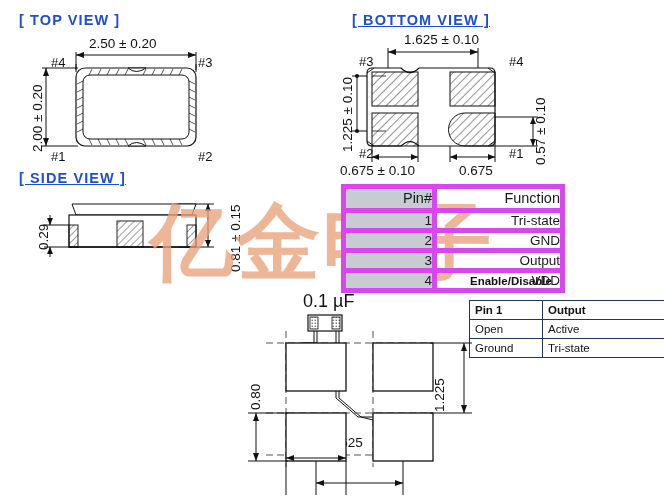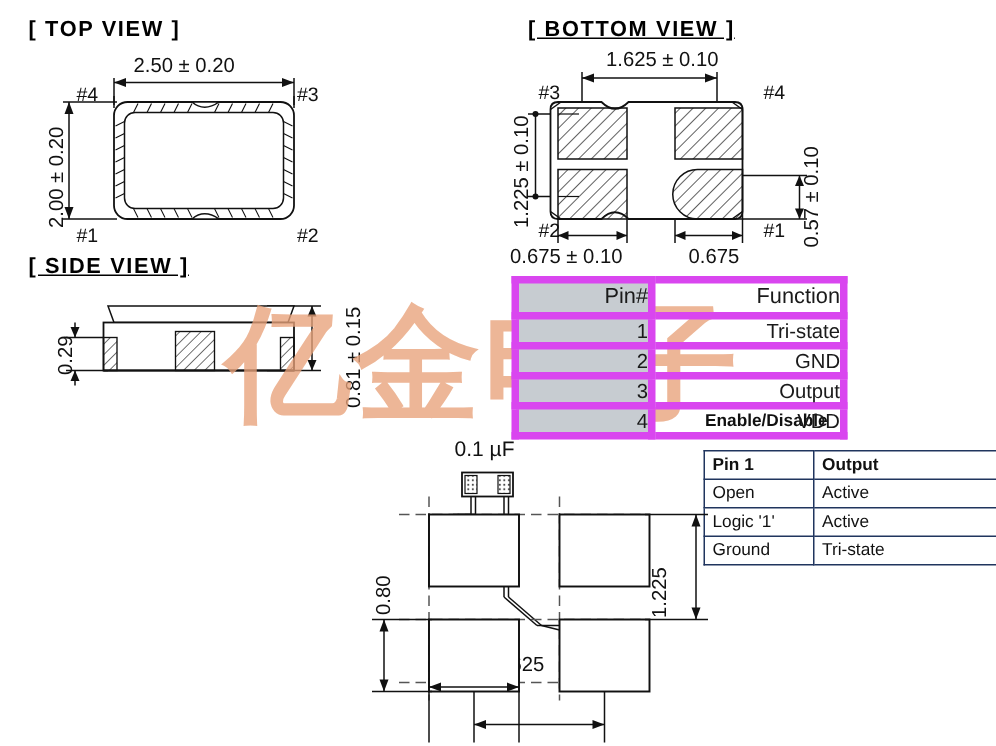--- a/index.html
+++ b/index.html
@@ -12,21 +12,21 @@
     color:#1a1a1a;
   }
   #stage{position:absolute;left:0;top:0;width:664px;height:497px;}
   .abs{position:absolute;}
 
   
   .view-title{
     font-size:14.5px;
     font-weight:bold;
     letter-spacing:1.1px;
-    color:#000000;
+    color:#1d4ed8;
     white-space:nowrap;
   }
 
   
   .dim{
     font-size:13.5px;
     color:#111;
     white-space:nowrap;
     font-family:"Liberation Sans", sans-serif;
   }
@@ -341,31 +341,27 @@
     <tbody>
       <tr class="hdr">
         <td class="c2">Pin 1</td>
         <td>Output</td>
       </tr>
       <tr>
         <td class="c2">Open</td>
         <td>Active</td>
       </tr>
       <tr>
-        <td class="c2">Logic '1'</td>
-        <td>Active</td>
-      </tr>
-      <tr>
         <td class="c2">Ground</td>
         <td>Tri-state</td>
       </tr>
     </tbody>
   </table>
 
-  <div class="dim abs" style="left:303px;top:291px;font-size:14px;">0.1 µF</div>
+  <div class="dim abs" style="left:303px;top:291px;font-size:18px;">0.1 µF</div>
 
   <div class="dim abs rot" style="left:248px;top:410px;">0.80</div>
 
   <div class="dim abs rot" style="left:432px;top:412px;">1.225</div>
 
   <div class="dim abs" style="left:329px;top:435px;">1.625</div>
 
   <div class="dim abs" style="left:280px;top:466px;margin-top:40px;">0.90</div>
 
   <svg width="260" height="200" style="left:230px;top:295px;">

